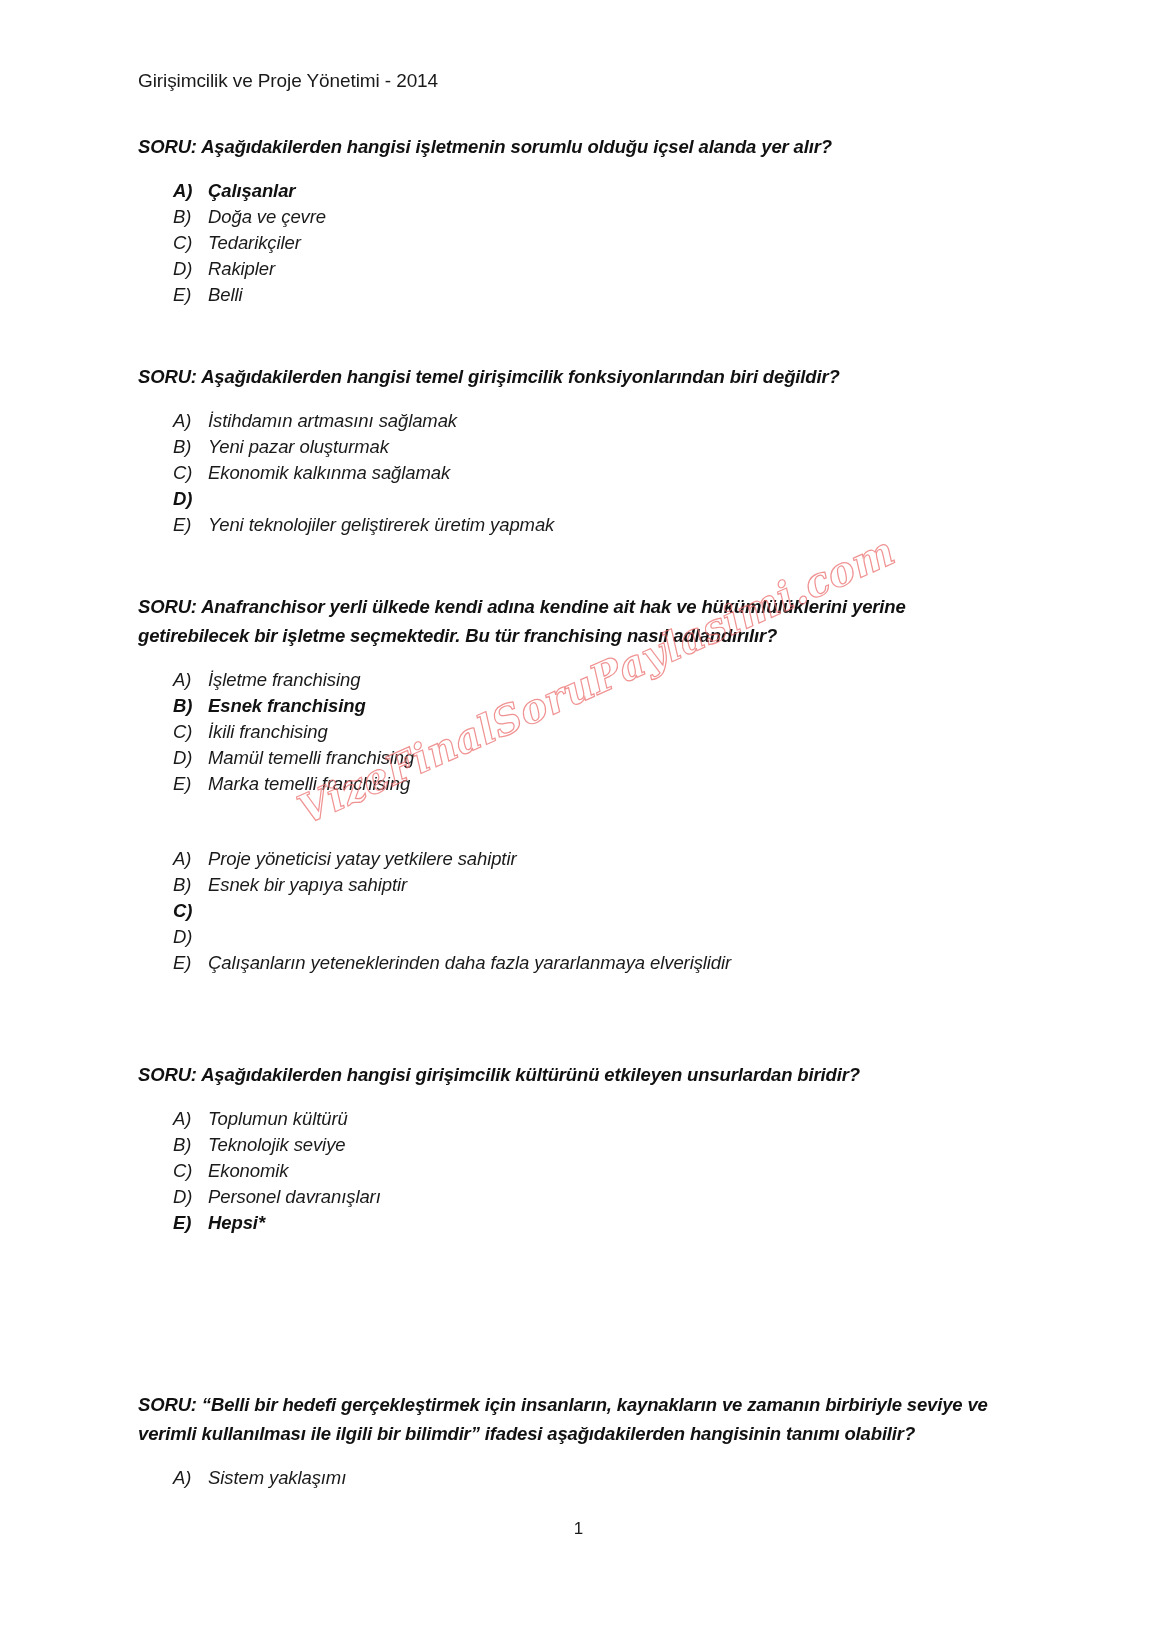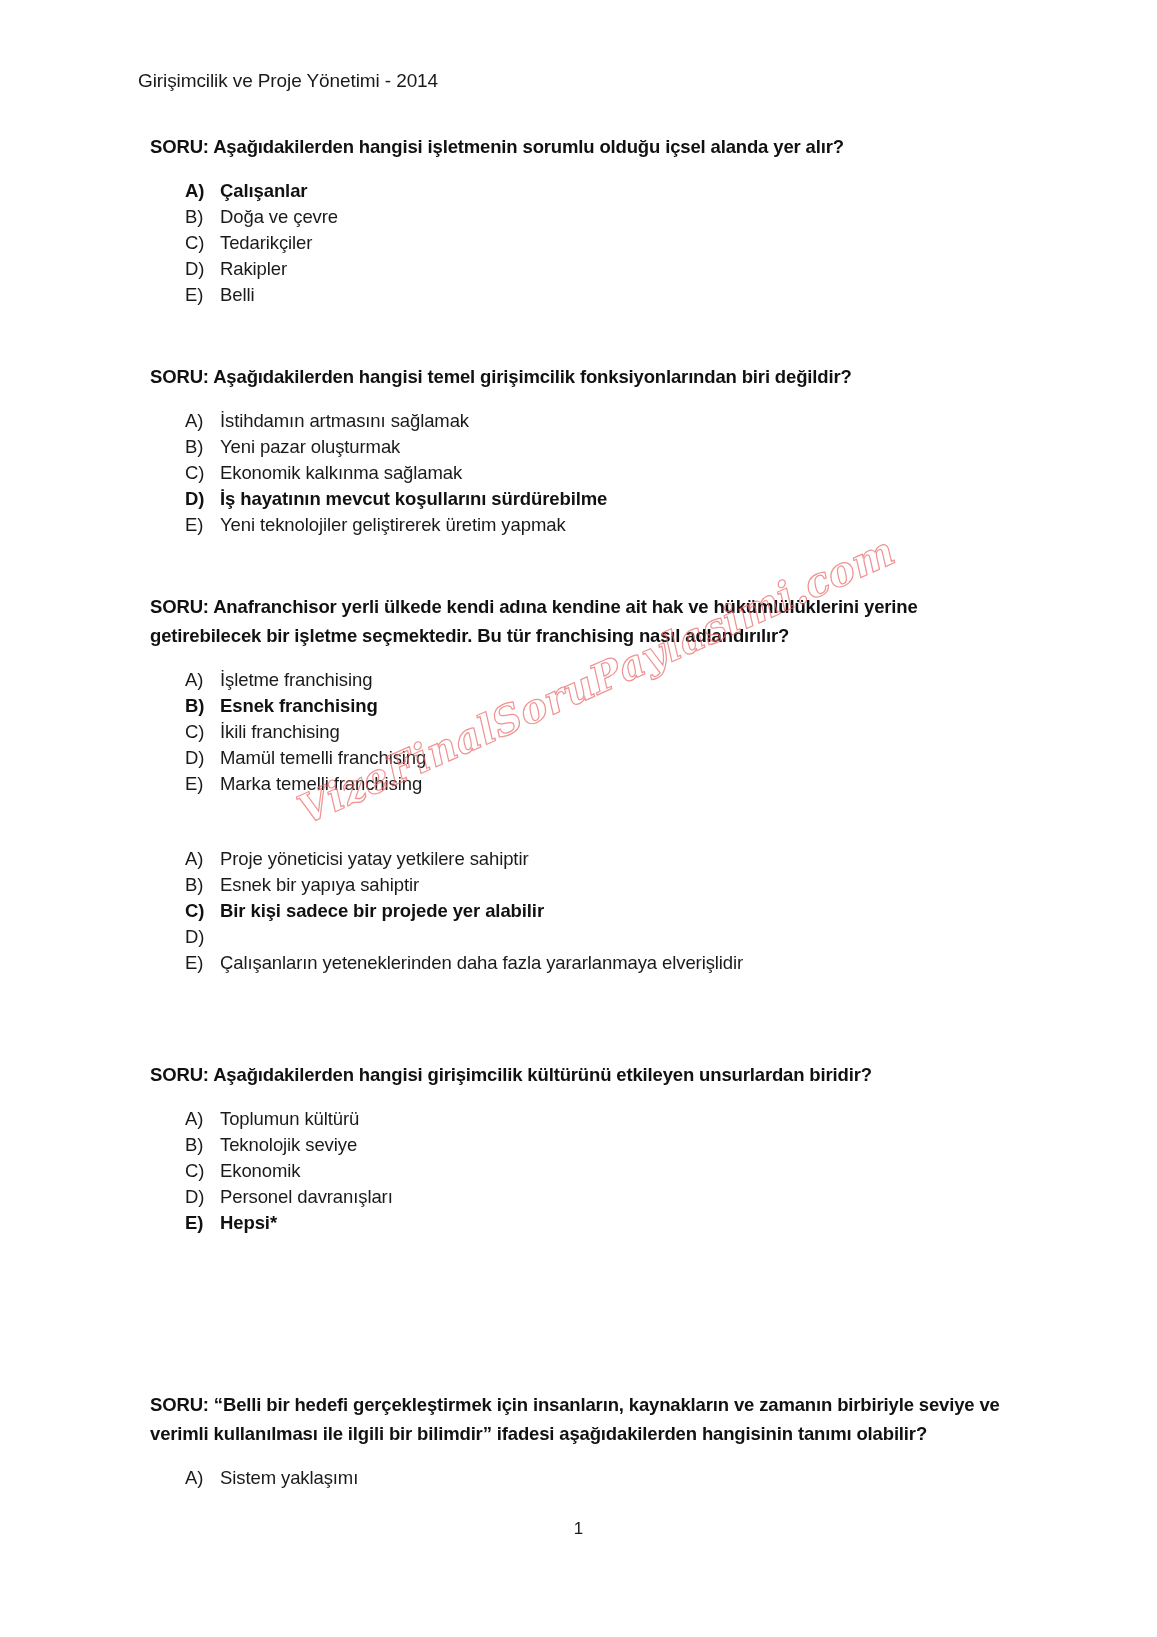--- a/index.html
+++ b/index.html
@@ -6,21 +6,21 @@
     body {
       width: 1157px; height: 1637px; position: relative; overflow: hidden;
       font-family: "Liberation Sans", sans-serif; color: #111111;
     }
     .page { position: absolute; left: 0; top: 0; width: 1157px; height: 1637px; }
     .header {
       position: absolute; left: 138px; top: 70px;
       font-size: 19px; color: #1a1a1a; letter-spacing: -0.1px;
     }
     .q {
-      position: absolute; left: 150px; width: 880px;
+      position: absolute; left: 138px; width: 880px; font-style: italic;
     }
     .q-text {
       font-weight: bold; font-size: 18.5px; line-height: 29px; color: #111;
       letter-spacing: -0.15px;
     }
     .opts { margin-top: 17px; }
     .opt {
       display: flex; font-size: 18.5px; line-height: 26px; height: 26px;
       padding-left: 35px; color: #1a1a1a; letter-spacing: -0.1px;
     }
@@ -81,21 +81,20 @@
       <div class="opt">
           <span class="lbl">B)</span>
           <span>Yeni pazar oluşturmak</span>
         </div>
       <div class="opt">
           <span class="lbl">C)</span>
           <span>Ekonomik kalkınma sağlamak</span>
         </div>
       <div class="opt correct">
           <span class="lbl">D)</span>
-          <span>İş hayatının mevcut koşullarını sürdürebilme</span>
         </div>
       <div class="opt">
           <span class="lbl">E)</span>
           <span>Yeni teknolojiler geliştirerek üretim yapmak</span>
         </div>
     </div>
   </div>
 
   <div class="q" style="top:592px">
     <div class="q-text">SORU: Anafranchisor yerli ülkede kendi adına kendine ait hak ve hükümlülüklerini yerine getirebilecek bir işletme seçmektedir. Bu tür franchising nasıl adlandırılır?</div>
@@ -128,21 +127,20 @@
       <div class="opt">
           <span class="lbl">A)</span>
           <span>Proje yöneticisi yatay yetkilere sahiptir</span>
         </div>
       <div class="opt">
           <span class="lbl">B)</span>
           <span>Esnek bir yapıya sahiptir</span>
         </div>
       <div class="opt correct">
           <span class="lbl">C)</span>
-          <span>Bir kişi sadece bir projede yer alabilir</span>
         </div>
       <div class="opt">
           <span class="lbl">D)</span>
         </div>
       <div class="opt">
           <span class="lbl">E)</span>
           <span>Çalışanların yeteneklerinden daha fazla yararlanmaya elverişlidir</span>
         </div>
     </div>
   </div>

